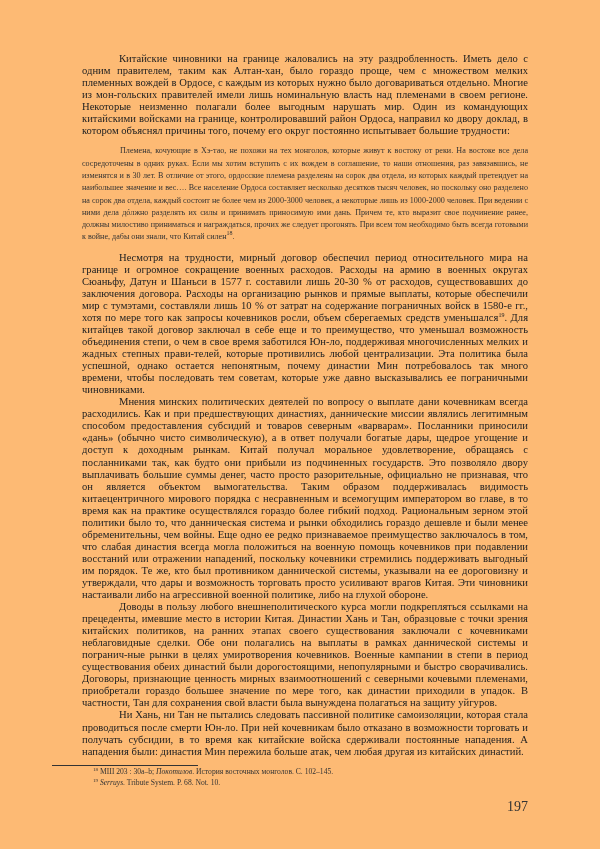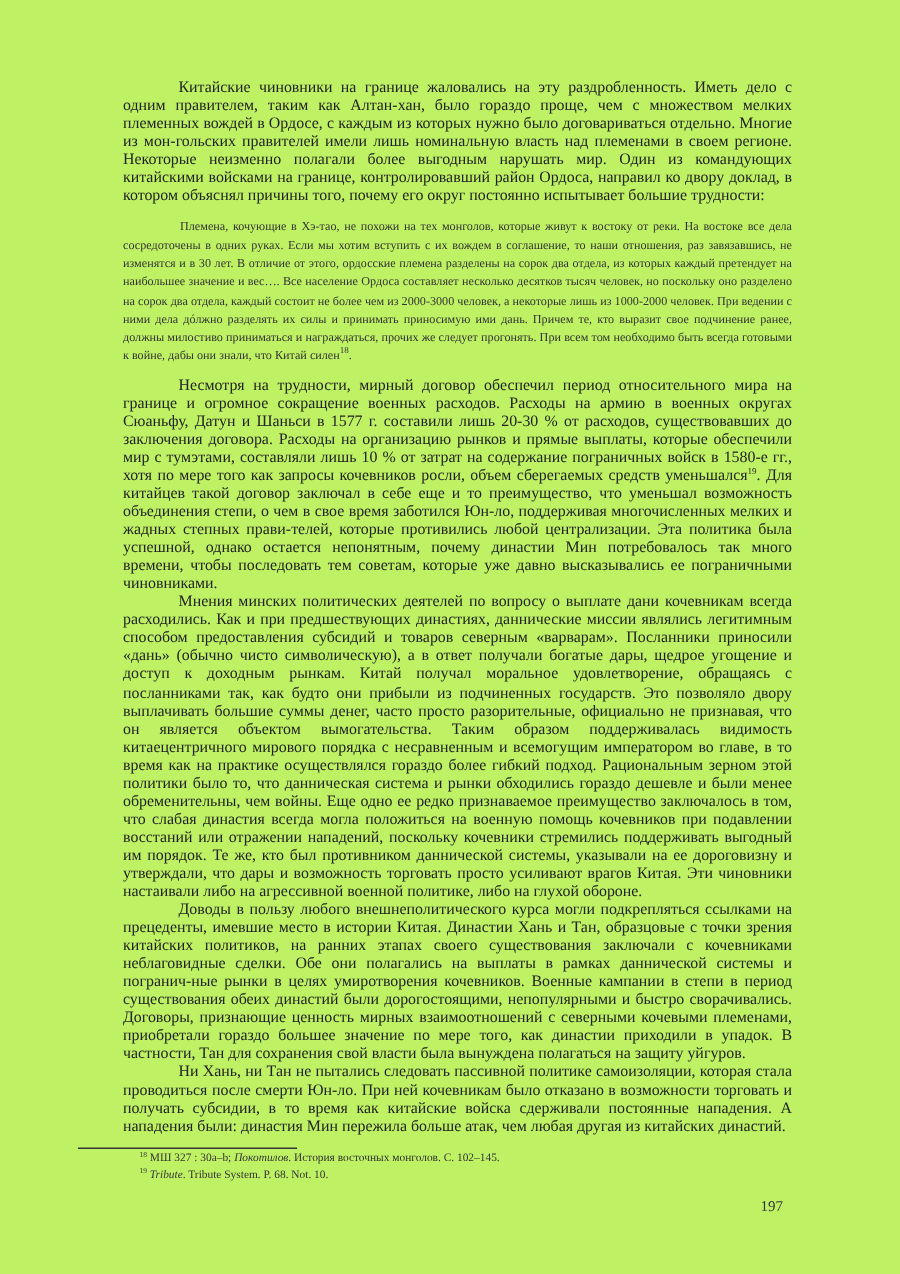--- a/index.html
+++ b/index.html
@@ -1,19 +1,19 @@
 <!DOCTYPE html>
 <html><head>
 <meta charset="utf-8">
 <style>
   html, body { margin: 0; padding: 0; background: #ffffff; }
   body { width: 600px; height: 849px; position: relative; overflow: hidden; }
   .page {
     position: absolute; left: 0; top: 0; width: 600px; height: 849px;
-    background: #bef264; color: #222;
+    background: #fdba74; color: #222;
     font-family: "Liberation Serif", "DejaVu Serif", serif;
   }
   .body-text {
     position: absolute; left: 82px; top: 53px; width: 446px;
   }
   p {
     margin: 0; font-size: 10.6px; line-height: 12.05px;
     text-align: justify; text-indent: 37px; hyphens: manual;
   }
   .quote {
@@ -29,21 +29,21 @@
   }
   .footnotes {
     position: absolute; left: 82px; top: 767px; width: 446px;
   }
   .fn {
     font-size: 7.6px; line-height: 10.5px; color: #333; text-indent: 11px; text-align: left;
   }
   .fn sup { font-size: 5px; vertical-align: 3px; }
   .fn i { font-style: italic; }
   .page-number {
-    position: absolute; left: 507px; top: 799px; font-size: 10px; color: #333;
+    position: absolute; left: 507px; top: 799px; font-size: 14px; color: #333;
   }
 </style>
 </head>
 <body>
 
 <div class="page">
   <div class="body-text">
     <p>Китайские чиновники на границе жаловались на эту раздробленность. Иметь дело с одним правителем, таким как Алтан-хан, было гораздо проще, чем с множеством мелких племенных вождей в Ордосе, с каждым из которых нужно было договариваться отдельно. Многие из мон-гольских правителей имели лишь номинальную власть над племенами в своем регионе. Некоторые неизменно полагали более выгодным нарушать мир. Один из командующих китайскими войсками на границе, контролировавший район Ордоса, направил ко двору доклад, в котором объяснял причины того, почему его округ постоянно испытывает большие трудности:</p>
 
     <div class="quote">
@@ -53,18 +53,18 @@
     <p><span>Несмотря на трудности, мирный договор обеспечил период относительного мира на границе и огромное сокращение военных расходов. Расходы на армию в военных округах Сюаньфу, Датун и Шаньси в 1577 г. составили лишь 20-30 % от расходов, существовавших до заключения договора. Расходы на организацию рынков и прямые выплаты, которые обеспечили мир с тумэтами, составляли лишь 10 % от затрат на содержание пограничных войск в 1580-е гг., хотя по мере того как запросы кочевников росли, объем сберегаемых средств уменьшался</span><sup>19</sup><span>. Для китайцев такой договор заключал в себе еще и то преимущество, что уменьшал возможность объединения степи, о чем в свое время заботился Юн-ло, поддерживая многочисленных мелких и жадных степных прави-телей, которые противились любой централизации. Эта политика была успешной, однако остается непонятным, почему династии Мин потребовалось так много времени, чтобы последовать тем советам, которые уже давно высказывались ее пограничными чиновниками.</span></p>
 
     <p>Мнения минских политических деятелей по вопросу о выплате дани кочевникам всегда расходились. Как и при предшествующих династиях, даннические миссии являлись легитимным способом предоставления субсидий и товаров северным «варварам». Посланники приносили «дань» (обычно чисто символическую), а в ответ получали богатые дары, щедрое угощение и доступ к доходным рынкам. Китай получал моральное удовлетворение, обращаясь с посланниками так, как будто они прибыли из подчиненных государств. Это позволяло двору выплачивать большие суммы денег, часто просто разорительные, официально не признавая, что он является объектом вымогательства. Таким образом поддерживалась видимость китаецентричного мирового порядка с несравненным и всемогущим императором во главе, в то время как на практике осуществлялся гораздо более гибкий подход. Рациональным зерном этой политики было то, что данническая система и рынки обходились гораздо дешевле и были менее обременительны, чем войны. Еще одно ее редко признаваемое преимущество заключалось в том, что слабая династия всегда могла положиться на военную помощь кочевников при подавлении восстаний или отражении нападений, поскольку кочевники стремились поддерживать выгодный им порядок. Те же, кто был противником даннической системы, указывали на ее дороговизну и утверждали, что дары и возможность торговать просто усиливают врагов Китая. Эти чиновники настаивали либо на агрессивной военной политике, либо на глухой обороне.</p>
     <p>Доводы в пользу любого внешнеполитического курса могли подкрепляться ссылками на прецеденты, имевшие место в истории Китая. Династии Хань и Тан, образцовые с точки зрения китайских политиков, на ранних этапах своего существования заключали с кочевниками неблаговидные сделки. Обе они полагались на выплаты в рамках даннической системы и погранич-ные рынки в целях умиротворения кочевников. Военные кампании в степи в период существования обеих династий были дорогостоящими, непопулярными и быстро сворачивались. Договоры, признающие ценность мирных взаимоотношений с северными кочевыми племенами, приобретали гораздо большее значение по мере того, как династии приходили в упадок. В частности, Тан для сохранения свой власти была вынуждена полагаться на защиту уйгуров.</p>
     <p>Ни Хань, ни Тан не пытались следовать пассивной политике самоизоляции, которая стала проводиться после смерти Юн-ло. При ней кочевникам было отказано в возможности торговать и получать субсидии, в то время как китайские войска сдерживали постоянные нападения. А нападения были: династия Мин пережила больше атак, чем любая другая из китайских династий.</p>
   </div>
 
   <div class="fn-rule"></div>
 
   <div class="footnotes">
-    <div class="fn"><sup>18</sup> <span>МШ 327 : 30a–b; </span><i>Покотилов</i><span>. История восточных монголов. С. 102–145.</span></div>
-    <div class="fn"><sup>19</sup> <i>Tribute</i><span>. Tribute System. P. 68. Not. 10.</span></div>
+    <div class="fn"><sup>18</sup> <span>МШ 203 : 30a–b; </span><i>Покотилов</i><span>. История восточных монголов. С. 102–145.</span></div>
+    <div class="fn"><sup>19</sup> <i>Serruys</i><span>. Tribute System. P. 68. Not. 10.</span></div>
   </div>
 
   <div class="page-number">197</div>
 </div>
 
 </body></html>

